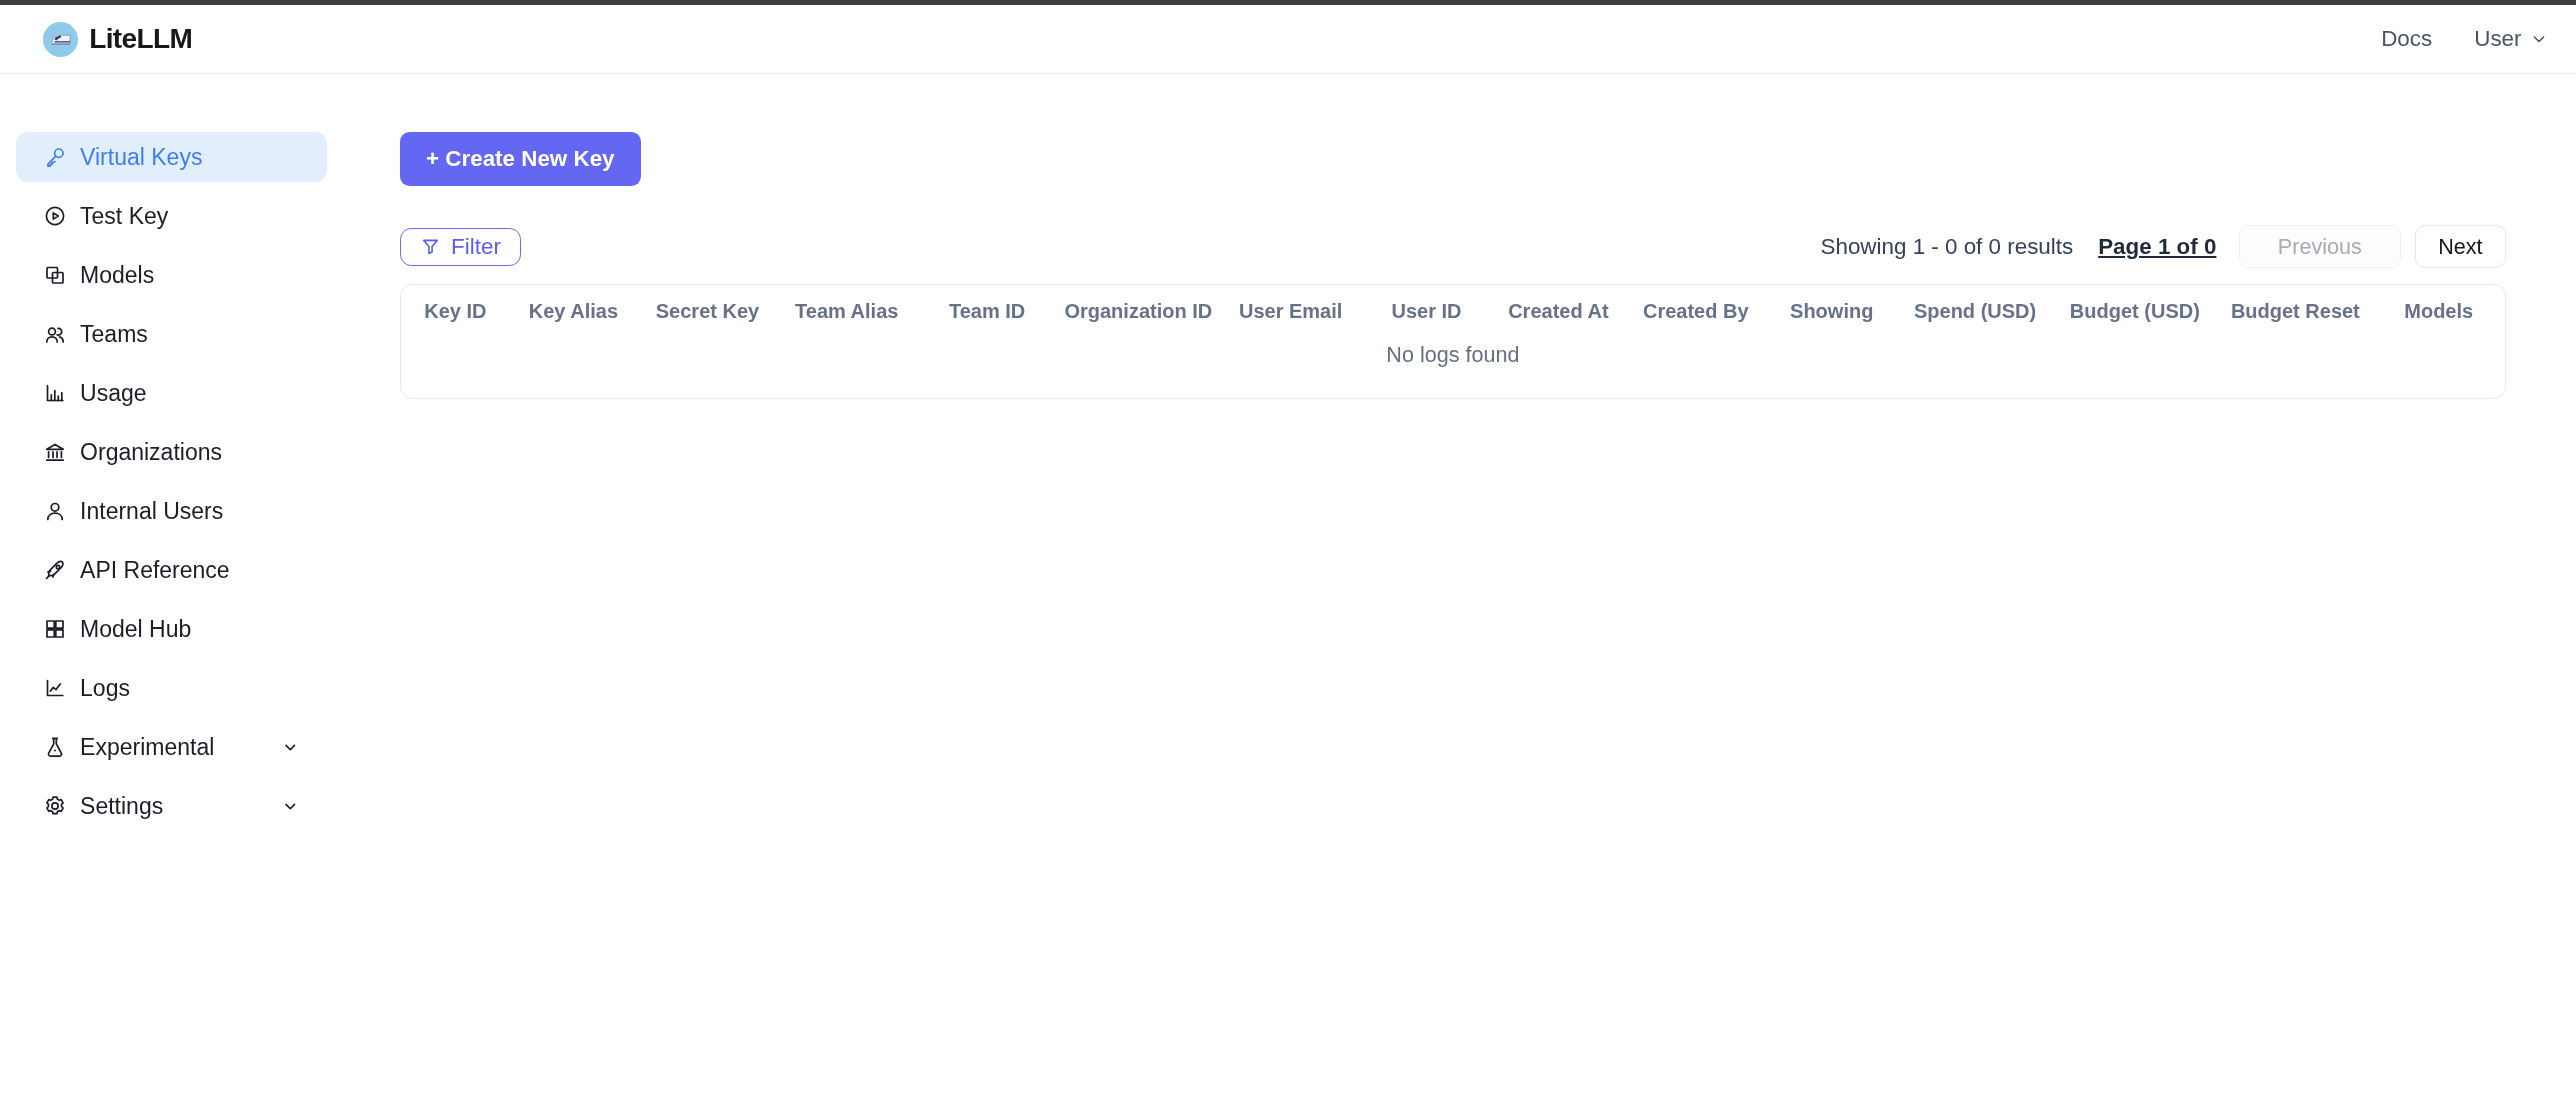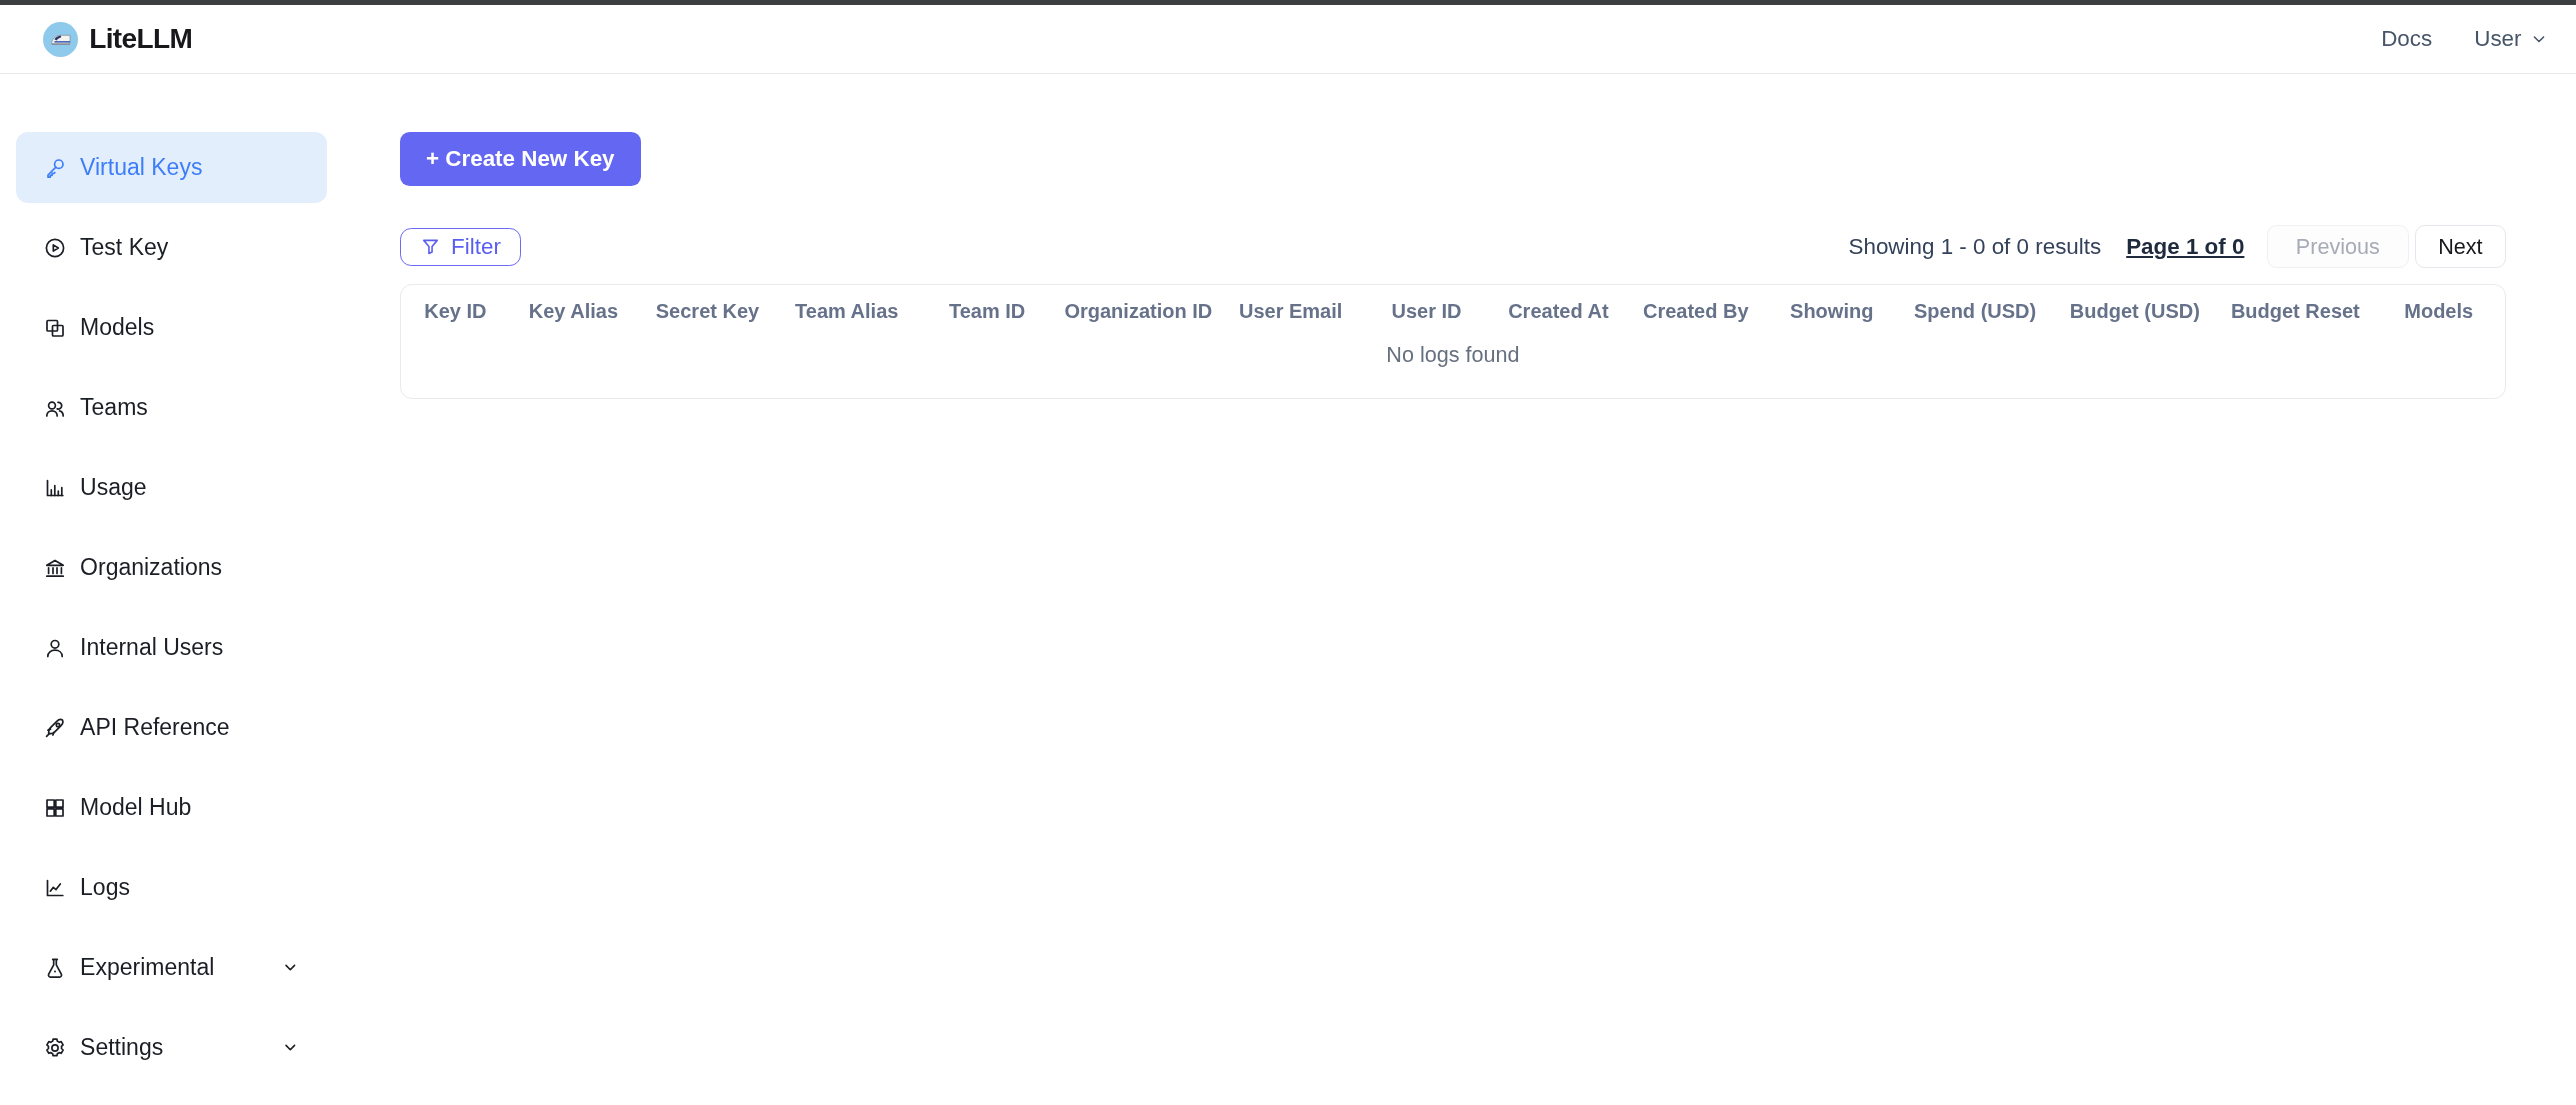--- a/index.html
+++ b/index.html
@@ -13,21 +13,21 @@
   .brand { display:flex; align-items:center; gap:11.2px; cursor:pointer; }
   .brand-logo svg { width:35px; height:35px; display:block; }
   .brand-name { font-size:28px; font-weight:700; color:#18181b; letter-spacing:-0.6px; }
   .header-right { display:flex; align-items:center; gap:42px; font-size:22.4px; color:#475569; }
   .header-link { cursor:pointer; }
   .user-menu { display:flex; align-items:center; gap:7.5px; cursor:pointer; }
   .chev svg { width:20px; height:20px; display:block; }
 
   .layout { display:flex; }
   .sidebar { width:343px; flex:none; padding-top:58px; }
-  .side-item { display:flex; align-items:center; height:71px; margin:0 16.4px 9px 16.4px;
+  .side-item { display:flex; align-items:center; height:50px; margin:0 16.4px 9px 16.4px;
                padding:10px 27px; border-radius:12px; font-size:23px; color:#1b1e24; cursor:pointer; }
   .side-item.selected { background:#e3eefd; color:#3d7ef8; }
   .side-icon { width:24px; height:24px; margin-right:12.7px; display:flex; align-items:center; }
   .side-icon svg { width:24px; height:24px; display:block; }
   .side-chev { margin-left:auto; display:flex; }
   .side-chev svg { width:18.6px; height:18.6px; display:block; }
 
   .main { flex:1; padding:58px 70px 0 57px; }
   .create-btn { display:block; height:54px; padding:0 26px; background:#6467f2; color:#ffffff;
                 font-size:22.4px; font-weight:700; border:none; border-radius:9.7px; cursor:pointer;
@@ -35,21 +35,21 @@
   .toolbar { display:flex; justify-content:space-between; align-items:center; margin-bottom:15.7px; }
   .filter-btn { display:flex; align-items:center; gap:9.7px; height:38px; padding:0 19.4px;
                 border:1.5px solid #6d6af2; border-radius:11.2px; background:#fff; color:#5a5ef0;
                 font-size:22.4px; cursor:pointer; font-family:inherit; }
   .funnel svg { width:21px; height:21px; display:block; }
 
   .pagination { display:flex; align-items:center; font-size:22.4px; color:#33415a; }
   .showing { margin-right:25px; }
   .page { font-weight:600; color:#1f2a3d; margin-right:22.4px;text-decoration:underline; }
   .pg-btn { height:43px; border-radius:9.7px; font-size:21.6px; font-family:inherit; cursor:pointer; }
-  .pg-btn.prev { padding:0 28px; color:#a6abb5; border:1.5px solid #eef0f3; background:#fdfdfe; margin-right:6px; }
+  .pg-btn.prev { padding:0 38px; color:#a6abb5; border:1.5px solid #eef0f3; background:#fdfdfe; margin-right:14px; }
   .pg-btn.next { padding:0 22.4px; color:#17181c; border:1.5px solid #e4e7eb; background:#fff; font-weight:500; }
 
   .table-card { border:1.5px solid #e8eaed; border-radius:12px; background:#fff; overflow:hidden; }
   .table-header { display:grid;
     grid-template-columns:146fr 171fr 189fr 185fr 192fr 214fr 195fr 170fr 184fr 185fr 180fr 205fr 224fr 207fr 178fr;
     align-items:center; height:48px; padding-top:6px; }
   .th-cell { font-size:20px; font-weight:700; color:#66718a; text-align:center; white-space:nowrap; }
   .table-empty { text-align:center; font-size:21.6px; color:#67707f; padding:9px 0 30px; }
 </style>
 </head>

